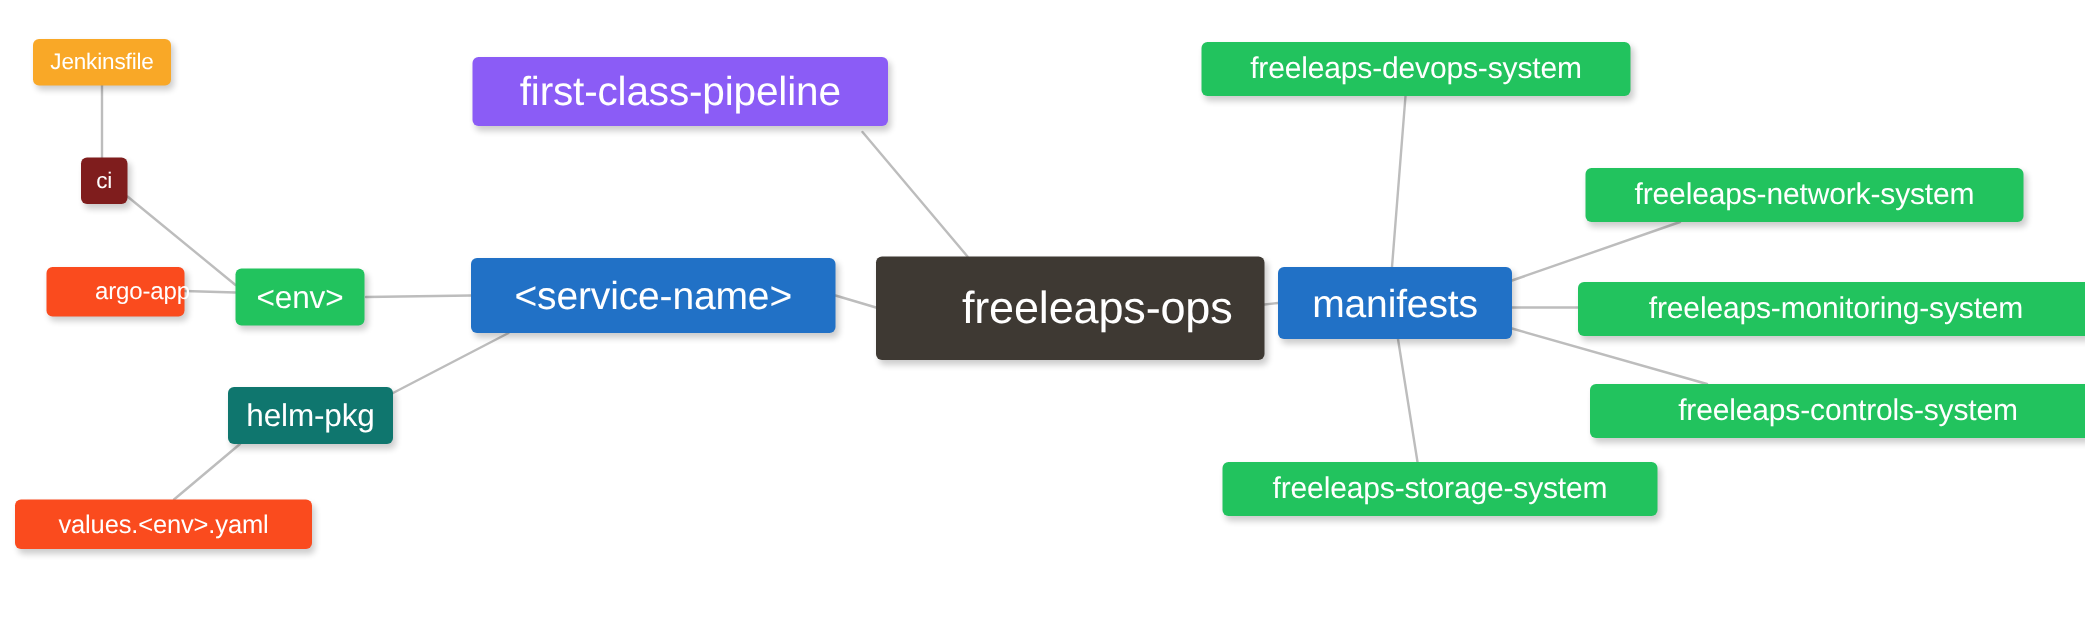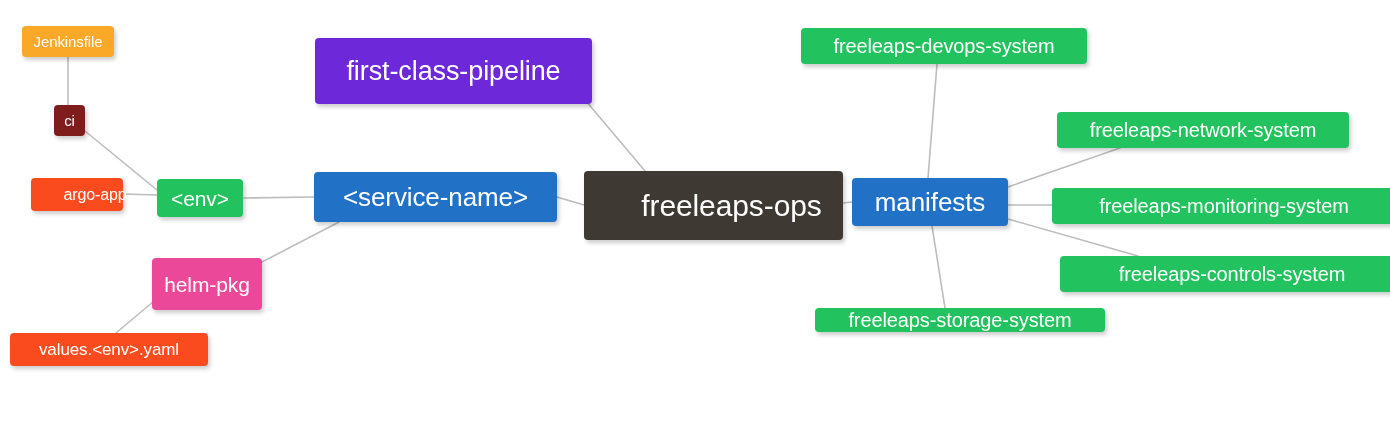--- a/index.html
+++ b/index.html
@@ -63,30 +63,30 @@
       <line x1="1008" y1="219" x2="1138" y2="256" stroke="#bdbdbd" stroke-width="1.6" stroke-linecap="round"></line>
       <line x1="932" y1="226" x2="945" y2="308" stroke="#bdbdbd" stroke-width="1.6" stroke-linecap="round"></line>
     </svg>
   <div id="node-layer">
       <div class="node" style="left: 584px; top: 171px; width: 259px; height: 69px; background: rgb(62, 57, 51); font-size: 30px; padding-left: 36px;">
         <span class="node-label">freeleaps-ops</span>
       </div>
       <div class="node" style="left: 314px; top: 172px; width: 243px; height: 50px; background: rgb(33, 113, 198); font-size: 26px;">
         <span class="node-label">&lt;service-name&gt;</span>
       </div>
-      <div class="node" style="left: 315px; top: 38px; width: 277px; height: 66px; background: #6d28d9; font-size: 27px;">
+      <div class="node" style="left: 315px; top: 38px; width: 277px; height: 46px; background: #8b5cf6; font-size: 27px;">
         <span class="node-label">first-class-pipeline</span>
       </div>
       <div class="node" style="left: 852px; top: 178px; width: 156px; height: 48px; background: rgb(33, 113, 198); font-size: 26px;">
         <span class="node-label">manifests</span>
       </div>
       <div class="node" style="left: 157px; top: 179px; width: 86px; height: 38px; background: rgb(34, 195, 94); font-size: 21px; text-align: center;">
         <span class="node-label">&lt;env&gt;</span>
       </div>
-      <div class="node" style="left: 152px; top: 258px; width: 110px; height: 52px; background: #ec4899; font-size: 21px;">
+      <div class="node" style="left: 152px; top: 258px; width: 110px; height: 38px; background: #0f766e; font-size: 21px;">
         <span class="node-label">helm-pkg</span>
       </div>
       <div class="node" style="left: 22px; top: 26px; width: 92px; height: 31px; background: rgb(249, 168, 39); font-size: 15px;">
         <span class="node-label">Jenkinsfile</span>
       </div>
       <div class="node" style="left: 54px; top: 105px; width: 31px; height: 31px; background: #7f1d1d; font-size: 15px;">
         <span class="node-label">ci</span>
       </div>
       <div class="node" style="left: 31px; top: 178px; width: 92px; height: 33px; background: rgb(250, 75, 30); font-size: 16px; padding-left: 36px;">
         <span class="node-label">argo-app</span>
@@ -99,17 +99,17 @@
       </div>
       <div class="node" style="left: 1057px; top: 112px; width: 292px; height: 36px; background: rgb(34, 195, 94); font-size: 20px;">
         <span class="node-label">freeleaps-network-system</span>
       </div>
       <div class="node" style="left: 1052px; top: 188px; width: 344px; height: 36px; background: rgb(34, 195, 94); font-size: 20px;">
         <span class="node-label">freeleaps-monitoring-system</span>
       </div>
       <div class="node" style="left: 1060px; top: 256px; width: 344px; height: 36px; background: rgb(34, 195, 94); font-size: 20px;">
         <span class="node-label">freeleaps-controls-system</span>
       </div>
-      <div class="node" style="left: 815px; top: 308px; width: 290px; height: 24px; background: rgb(34, 195, 94); font-size: 20px;">
+      <div class="node" style="left: 815px; top: 308px; width: 290px; height: 36px; background: rgb(34, 195, 94); font-size: 20px;">
         <span class="node-label">freeleaps-storage-system</span>
       </div>
     </div>
 </div>
 
 </body></html>

